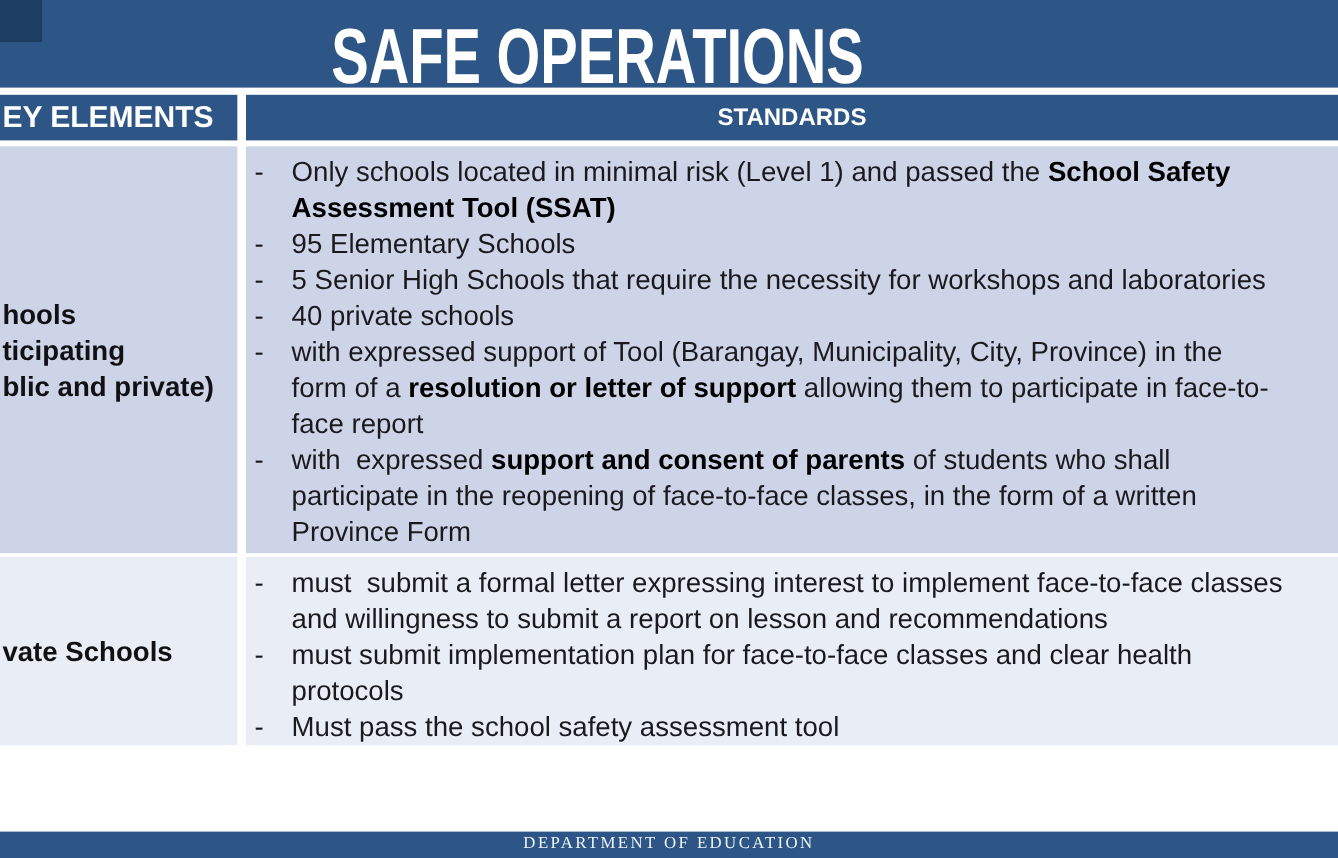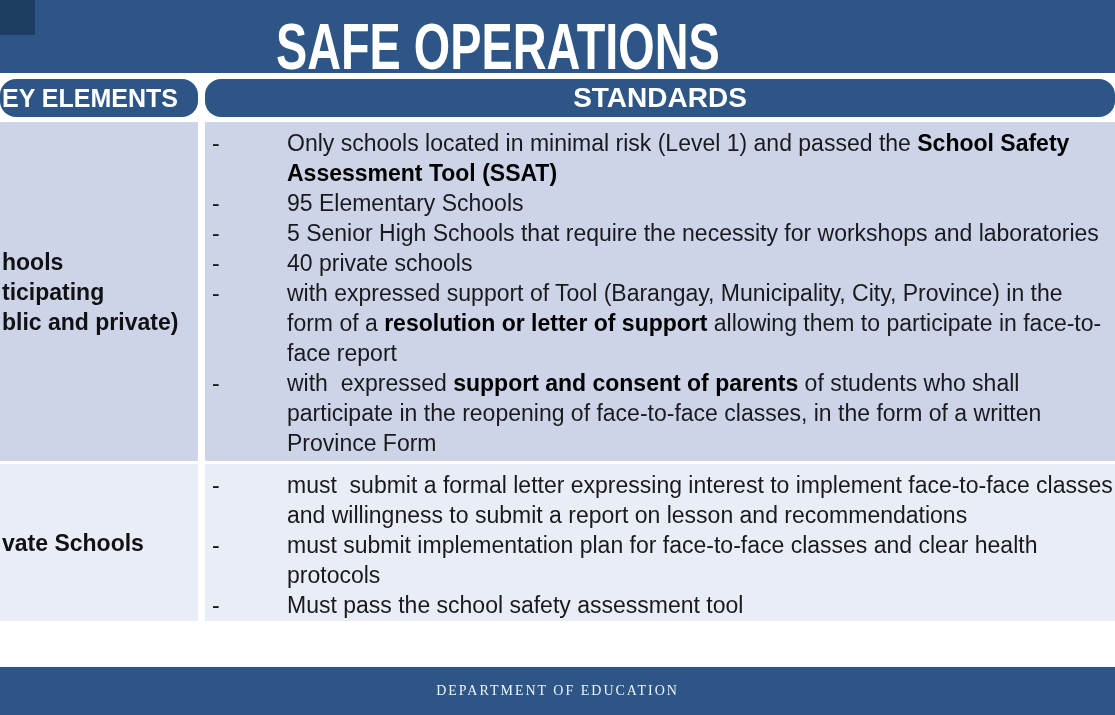--- a/index.html
+++ b/index.html
@@ -11,44 +11,44 @@
   .banner{position:relative;width:100%;height:73px;background:#2d5585;text-align:center;}
   .corner{position:absolute;left:0;top:0;width:35px;height:35px;background:#1e3d62;}
   .title{
     position:absolute;left:276px;top:13px;color:#ffffff;font-weight:bold;
     font-size:65px;line-height:1.05;white-space:nowrap;
     transform:scaleX(0.72);transform-origin:left top;letter-spacing:0px;
   }
   
   .gap-a{height:6px;background:#ffffff;}
   .thead{display:flex;height:38px;}
-  .th{background:#2d5585;color:#ffffff;font-weight:bold;border-radius:16px;}
+  .th{background:#2d5585;color:#ffffff;font-weight:bold;}
   .th.key{width:198px;display:flex;align-items:center;padding-left:2px;font-size:25px;box-sizing:border-box;}
   .thvgap{width:7px;background:#ffffff;}
-  .th.std{flex:1;display:flex;align-items:center;justify-content:center;font-size:28px;}
+  .th.std{flex:1;display:flex;align-items:center;justify-content:center;font-size:20px;}
   .gap-b{height:5px;background:#ffffff;}
   .tr{display:flex;}
   .tr.row0 .td{background:#cdd4e8;height:339px;}
   .tr.row1 .td{background:#e9edf6;height:157px;}
   .td{box-sizing:border-box;}
   .td.key{
     width:198px;display:flex;flex-direction:column;justify-content:center;
     padding-left:2px;font-weight:bold;font-size:23px;color:#111114;
   }
   .kline{line-height:30px;white-space:nowrap;}
   .vgap{width:7px;background:#ffffff;}
   .td.std{flex:1;overflow:hidden;padding-top:6px;color:#1a1a1e;}
   .line{display:flex;height:30px;line-height:30px;padding-left:7px;font-size:23px;}
   .dash{width:31px;flex:0 0 31px;}
-  .content{white-space:pre;margin-left:44px;}
+  .content{white-space:pre;}
   .content .b{font-weight:bold;color:#000;}
   .hgap{height:3px;background:#ffffff;}
   
   .footerbar{
-    position:absolute;left:0;bottom:0;width:100%;height:48px;background:#2d5585;
+    position:absolute;left:0;bottom:0;width:100%;height:22px;background:#2d5585;
     display:flex;align-items:center;justify-content:center;
   }
   .footertext{
     color:#eef3f9;font-family:"Liberation Serif", serif;font-size:14px;
     letter-spacing:2px;
   }
 </style>
 </head>
 <body>
 

